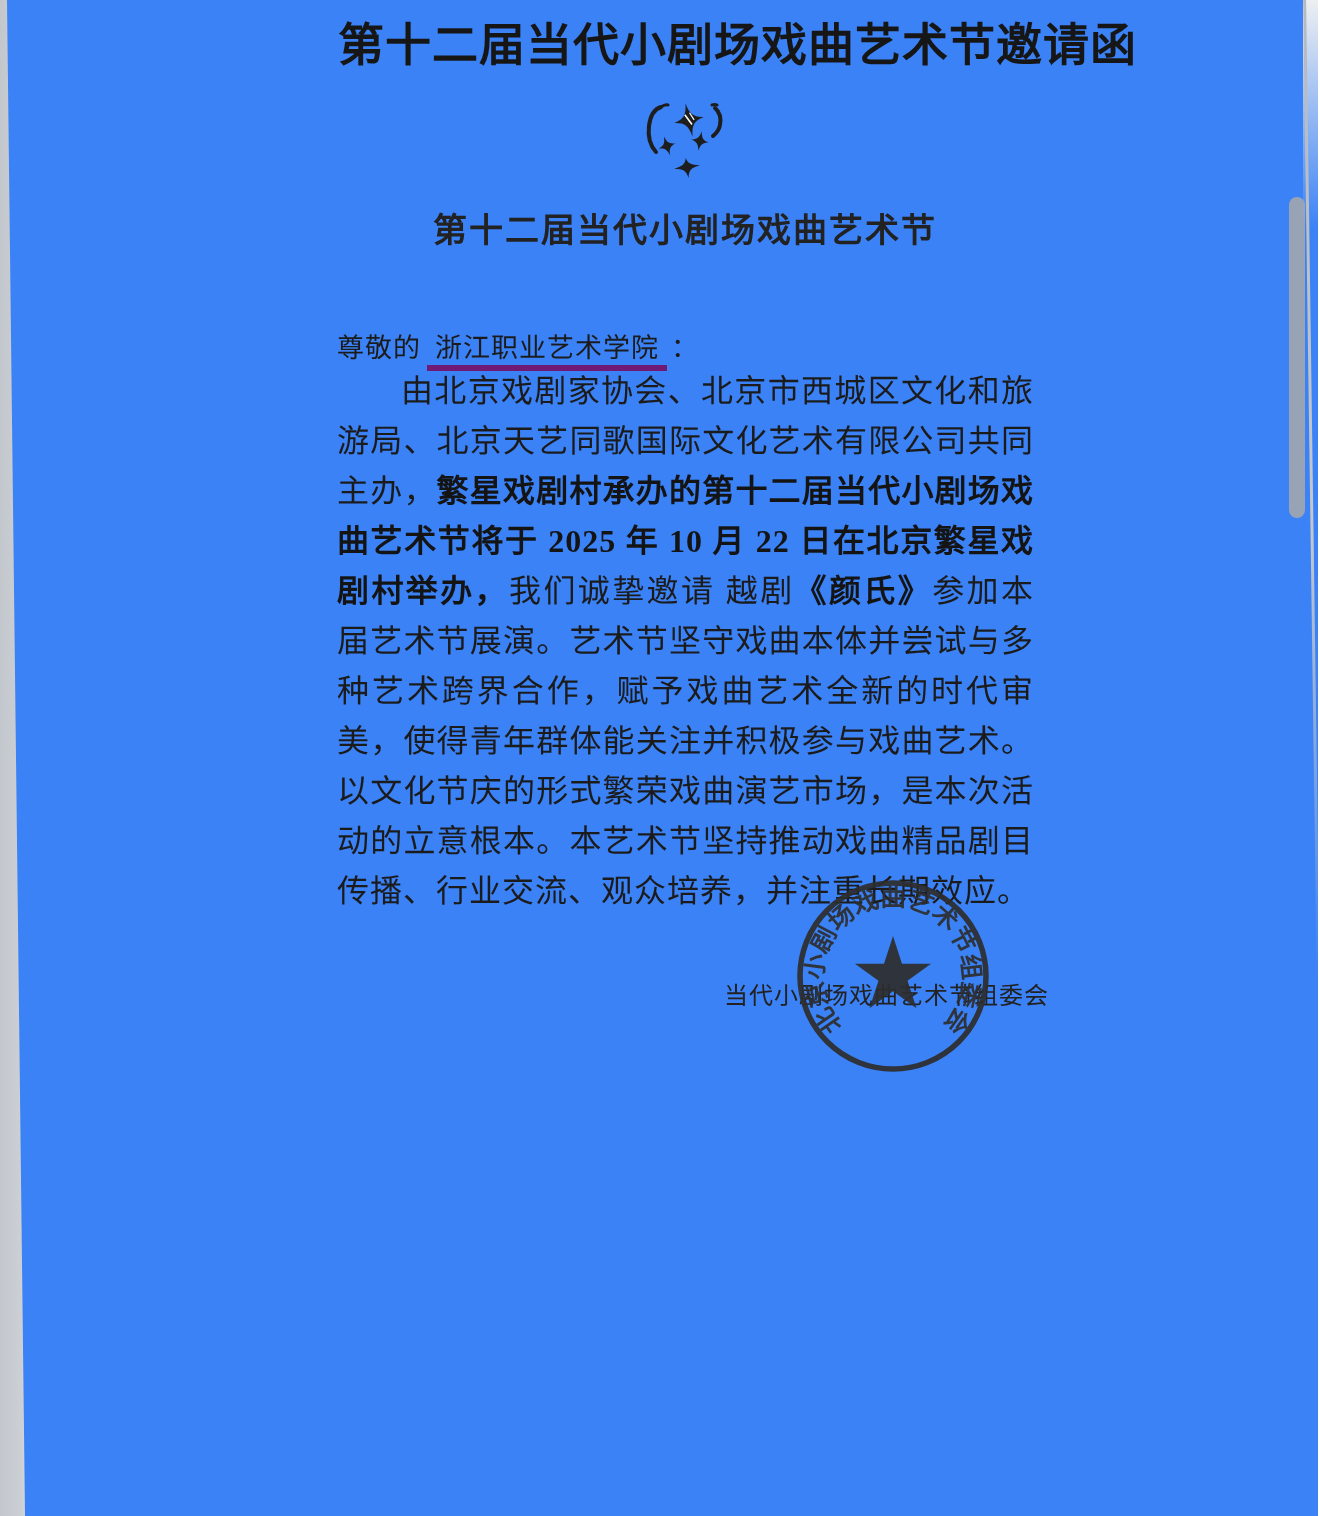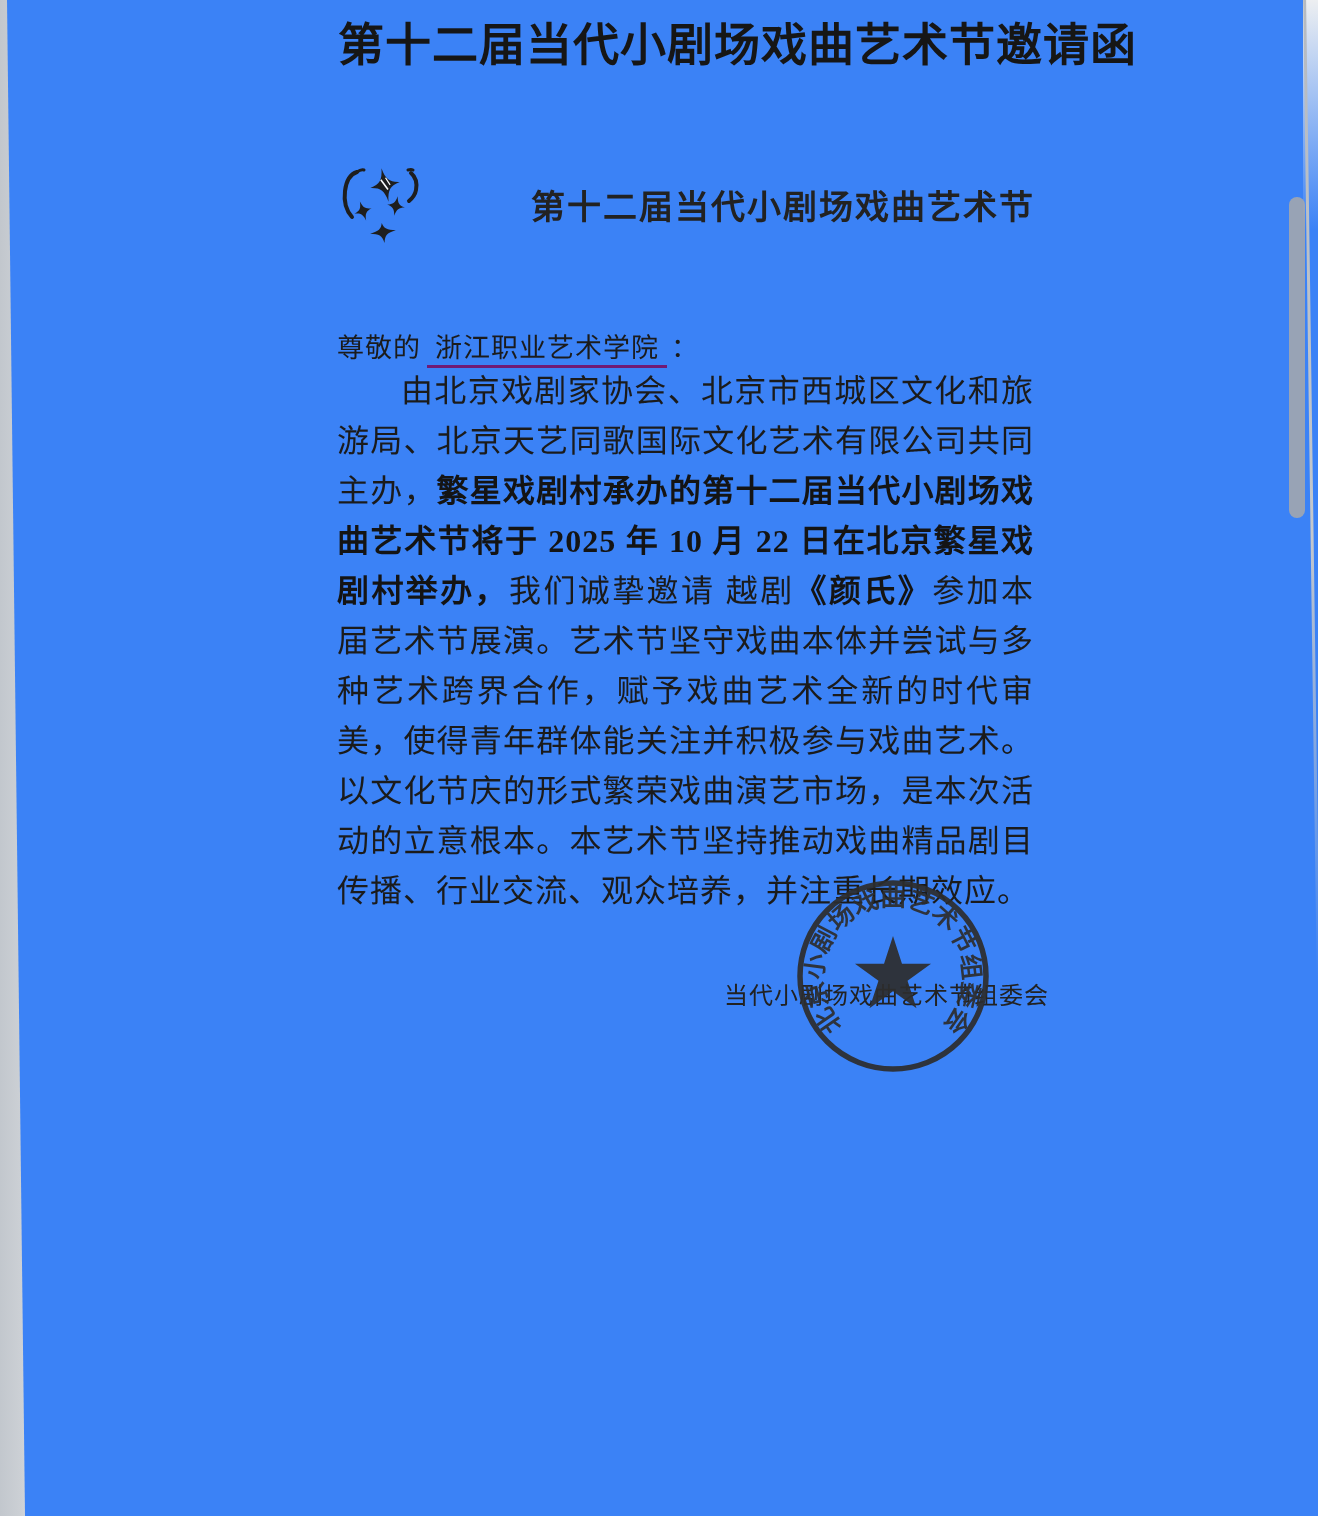--- a/index.html
+++ b/index.html
@@ -31,35 +31,35 @@
   }
   
   .doc-title{
     position:absolute; left:338px; top:8px; width:680px;
     text-align:center; font-size:46px; font-weight:700; letter-spacing:1px;
     color:#161616; white-space:nowrap;
   }
   
   .logo-row{
     position:absolute; left:335px; top:156px; width:700px; height:96px;
-    display:flex; align-items:center; justify-content:space-between; gap:18px;
+    display:flex; align-items:center; justify-content:flex-end; gap:18px;flex-direction:column;
   }
   .logo-mark{width:92px; height:92px; flex:0 0 auto;}
   .logo-text{
     font-family:"Liberation Sans","DejaVu Sans",sans-serif;
     font-size:34px; font-weight:700; letter-spacing:2px; color:#222;
     white-space:nowrap;
   }
   
   .salutation{
     position:absolute; left:337px; top:326px; width:700px;
     font-size:27px; letter-spacing:1px; white-space:nowrap;
   }
   .salutation .recipient{
-    border-bottom:3px solid #701a75; padding:0 8px 2px 8px; margin-left:6px;
+    border-bottom:6px solid #701a75; padding:0 8px 2px 8px; margin-left:6px;
   }
   .salutation .colon{margin-left:4px;}
   
   .body-paragraph{
     position:absolute; left:337px; top:366px; width:697px;
     font-size:32px; line-height:50px; letter-spacing:1px;
     text-align:justify; text-indent:2em; color:#1b1b1b;
   }
   .body-paragraph .seg-bold{font-weight:700; color:#141414;}
   

